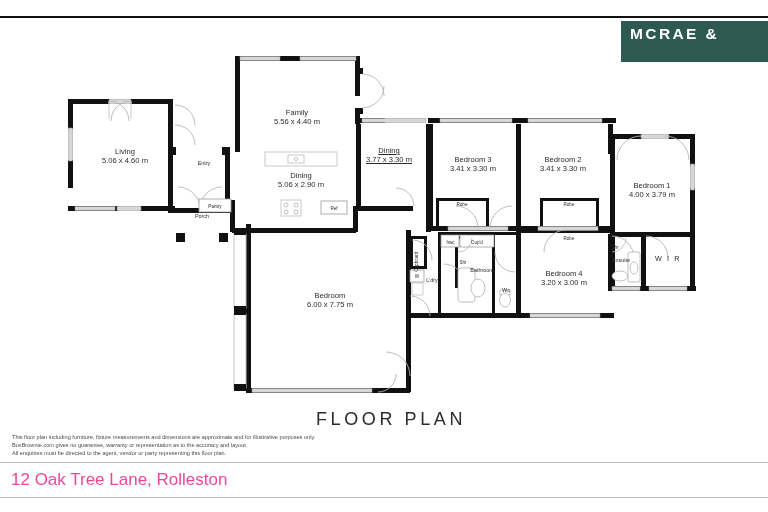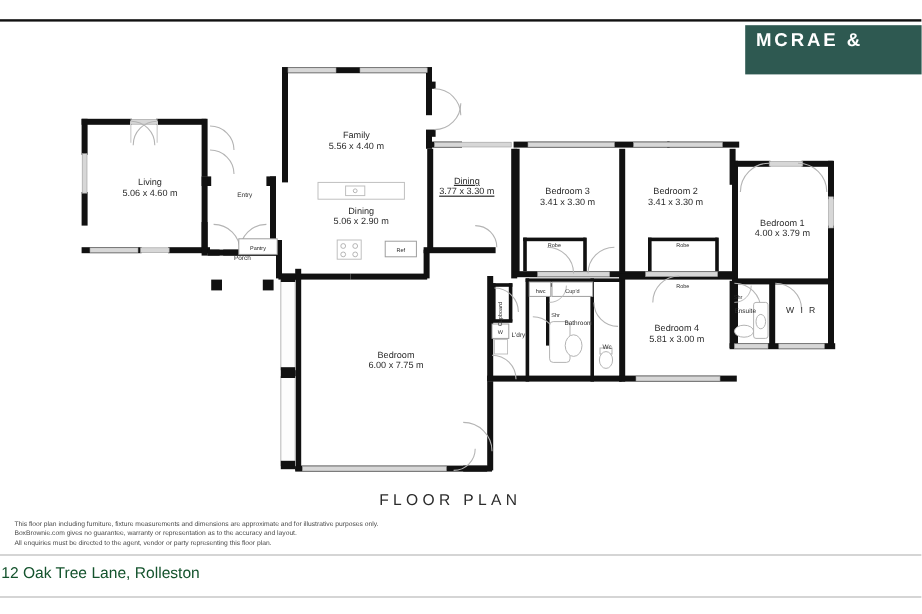--- a/index.html
+++ b/index.html
@@ -6,25 +6,25 @@
   body{width:768px;height:512px;position:relative;overflow:hidden;
        font-family:"Liberation Sans","DejaVu Sans",sans-serif;color:#1a1a1a;}
   .topline{position:absolute;left:0;top:16px;width:768px;height:2px;background:#111;}
   .logo{position:absolute;left:621px;top:21px;width:147px;height:41px;background:#2e5951;padding-left:48px;}
   .logo span{position:absolute;color:#ffffff;font-size:15.5px;font-weight:bold;letter-spacing:2.4px;}
   .logo .l1{left:9px;top:4px;}
   .logo .l2{left:43px;top:21px;}
 
   #plan{position:absolute;left:0;top:0;width:768px;height:512px;}
 
-  .fpttl{position:absolute;left:316px;top:409px;font-size:13px;letter-spacing:3.6px;color:#2b2b2b;}
+  .fpttl{position:absolute;left:316px;top:409px;font-size:18px;letter-spacing:3.6px;color:#2b2b2b;}
   .disc{position:absolute;left:12px;top:433px;font-size:5.6px;line-height:8.2px;color:#4a4a4a;width:430px;}
   .rule1{position:absolute;left:0;top:462px;width:768px;height:1px;background:#b9b9b9;}
   .rule2{position:absolute;left:0;top:497px;width:768px;height:1px;background:#b9b9b9;}
-  .addr{position:absolute;left:1px;top:470px;font-size:13px;color:#14532d;}
+  .addr{position:absolute;left:11px;top:470px;font-size:17px;color:#ec4899;}
 
   
   .lbl{position:absolute;text-align:center;color:#2b2b2b;font-size:7.4px;line-height:9.4px;white-space:nowrap;}
   .lbl.nm{font-size:7.6px;}
   .lbl.sm{font-size:5.4px;}
   .lbl.xs{font-size:4.6px;}
   .lbl.wir{font-size:7.2px;letter-spacing:1.6px;}
 </style>
 </head>
 <body>
@@ -283,21 +283,21 @@
 <div class="lbl nm" style="left:519px;top:155px;width:88px;">
   <div>Bedroom 2</div>
   <div>3.41 x 3.30 m</div>
 </div>
 <div class="lbl nm" style="left:608px;top:181px;width:88px;">
   <div>Bedroom 1</div>
   <div>4.00 x 3.79 m</div>
 </div>
 <div class="lbl nm" style="left:521px;top:269px;width:86px;">
   <div>Bedroom 4</div>
-  <div>5.81 x 3.00 m</div>
+  <div>3.20 x 3.00 m</div>
 </div>
 <div class="lbl nm" style="left:290px;top:291px;width:80px;">
   <div>Bedroom</div>
   <div>6.00 x 7.75 m</div>
 </div>
 
 <div class="lbl sm" style="left:180px;top:159px;width:48px;">Entry</div>
 <div class="lbl sm" style="left:177px;top:212px;width:50px;">Porch</div>
 <div class="lbl xs" style="left:200px;top:202px;width:30px;">Pantry</div>
 <div class="lbl xs" style="left:323px;top:204px;width:22px;">Ref</div>

